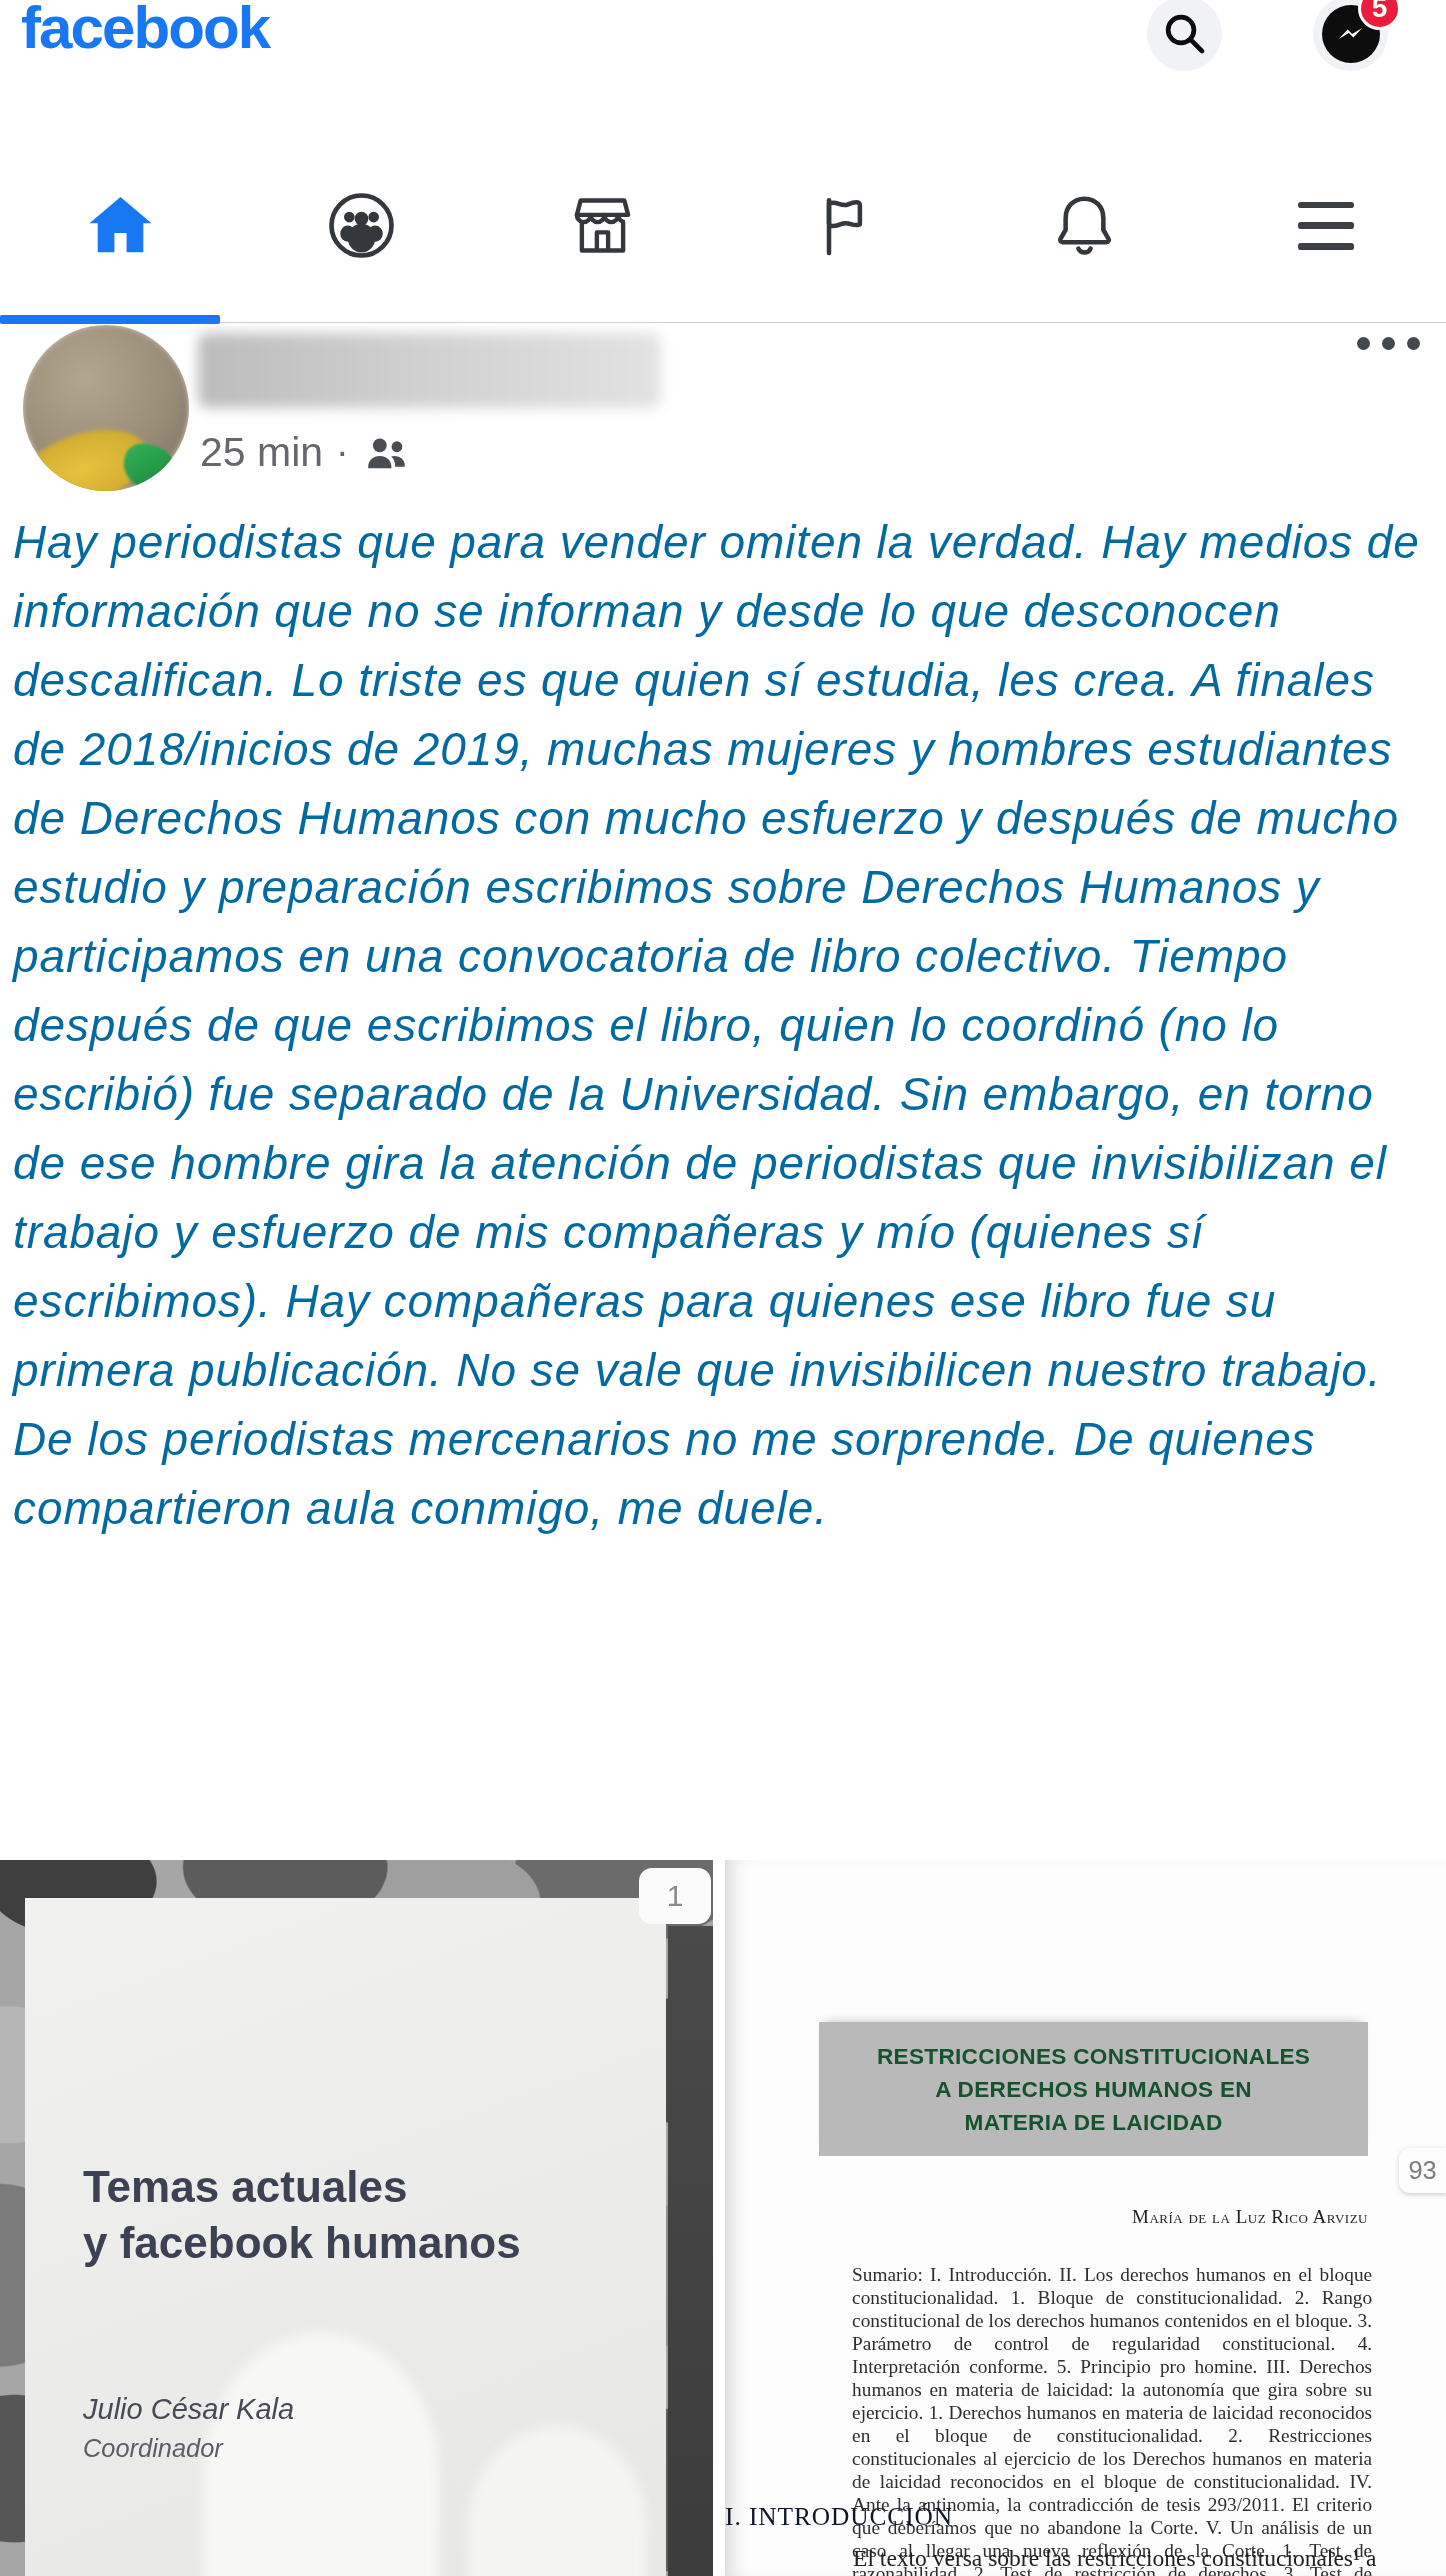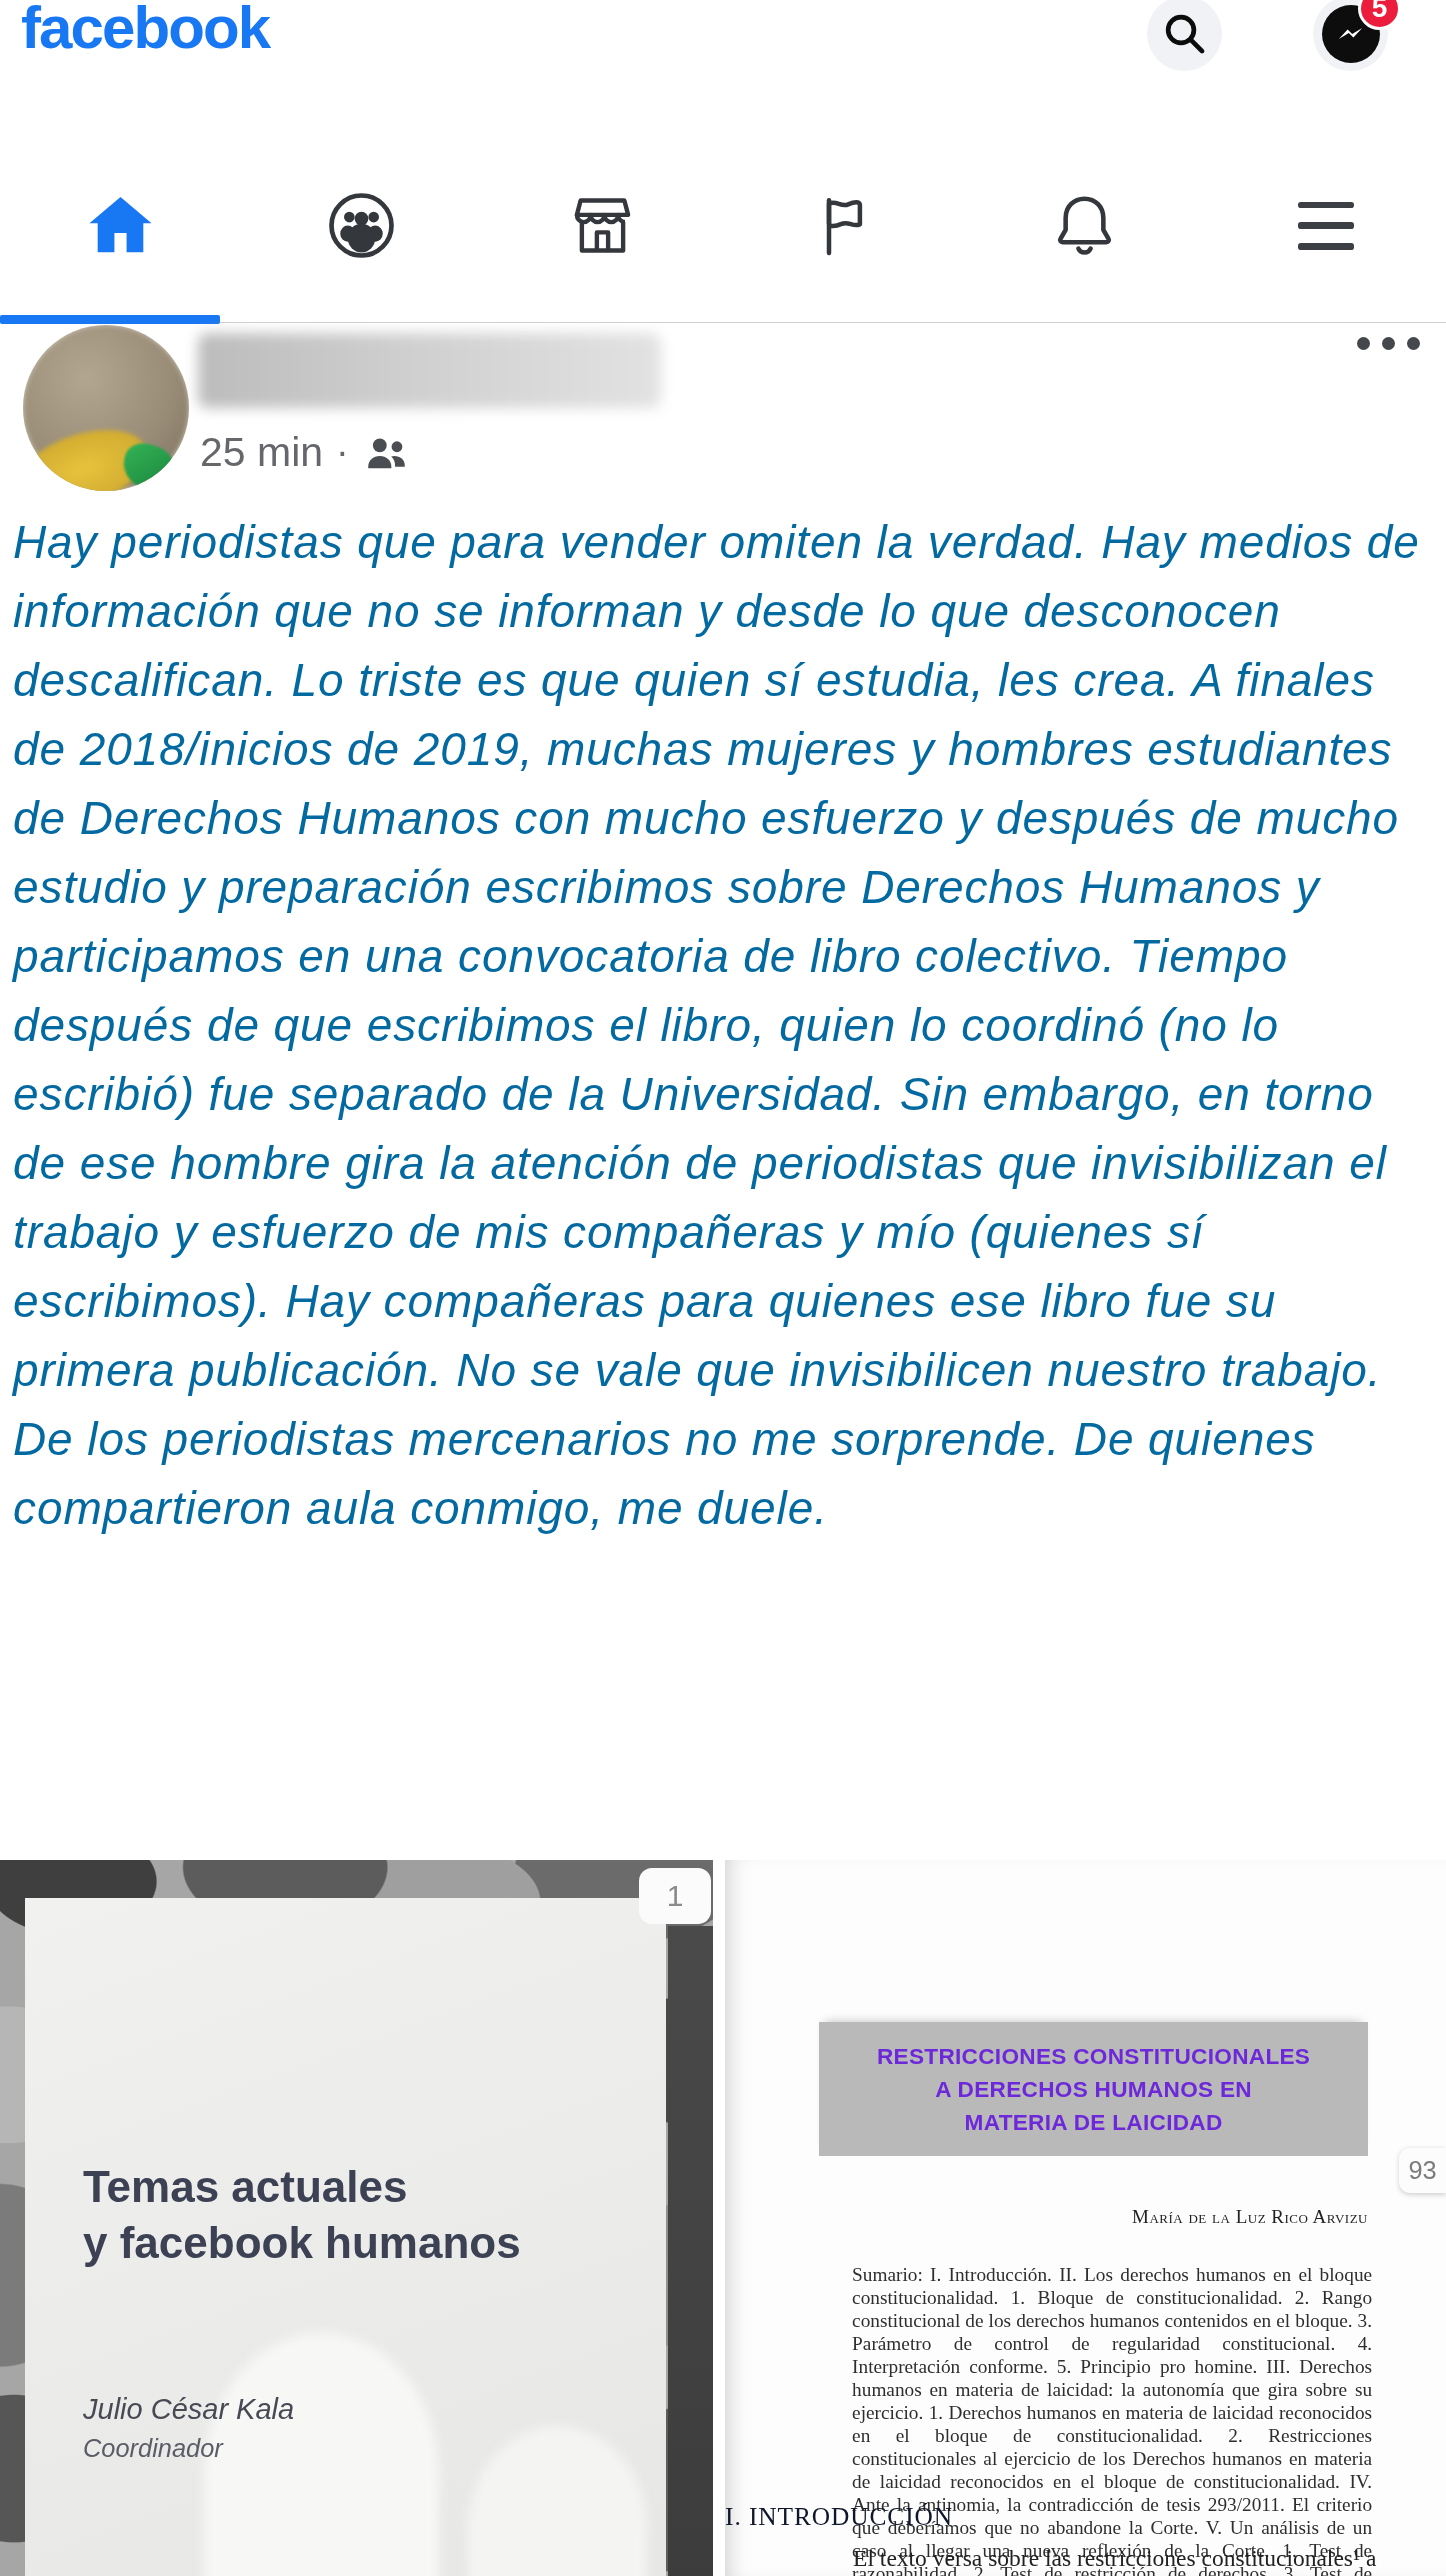--- a/index.html
+++ b/index.html
@@ -69,21 +69,21 @@
   .photo-badge { position:absolute; right:1.9px; top:7.5px; width:72px; height:56px; background:#fbfbfb; border-radius:13px; display:flex; align-items:center; justify-content:center; color:#8b8b8b; font-size:30px; }
   .cover-title { position:absolute; left:83px; top:299px; color:#3c4154; font-size:44px; font-weight:bold; line-height:56px; }
   .cover-author { position:absolute; left:83px; top:533px; color:#474a54; font-size:29px;font-style:italic; }
   .cover-role { position:absolute; left:83px; top:574px; color:#5a5d66; font-size:25.4px; font-style:italic; }
 
   
   .article { position:relative; width:721px; height:716px; background:#fdfdfd; overflow:hidden;
       box-shadow:inset 17px 0 21px -13px rgba(0,0,0,0.18); font-family:"Liberation Serif", serif; }
   .art-titlebox { position:absolute; left:94px; top:162px; width:549px; height:134px; background:#b9b9b9;
       box-shadow:0 -5.6px 9.4px -5.6px rgba(0,0,0,0.25); display:flex; flex-direction:column; align-items:center; justify-content:center; }
-  .art-titlebox div { font-family:"Liberation Sans", sans-serif; font-weight:bold; font-size:22.6px; line-height:33px; color:#6d28d9; letter-spacing:0.3px; }
+  .art-titlebox div { font-family:"Liberation Sans", sans-serif; font-weight:bold; font-size:22.6px; line-height:33px; color:#14532d; letter-spacing:0.3px; }
   .page-num-badge { position:absolute; right:0; top:288px; width:47px; height:45px; background:#fcfcfc; border-radius:11.3px 0 0 11.3px; box-shadow:0 1.9px 5.6px rgba(0,0,0,0.18); display:flex; align-items:center; justify-content:center; color:#7c7c7c; font-size:25.4px; font-family:"Liberation Sans", sans-serif; }
   .art-author { position:absolute; right:78px; top:346px; font-variant:small-caps; font-size:19px; color:#1f1f1f; letter-spacing:0.5px; }
   .art-summary { position:absolute; left:127px; top:403px; width:520px; font-size:19.3px; line-height:23px; text-align:justify; color:#2e2e2e; }
   .art-summary::first-letter { }
   .art-heading { position:absolute; left:0; top:642px; width:100%; text-align:left; font-size:25.4px; letter-spacing:0.9px; color:#0f172a; }
   .art-intro { position:absolute; left:94px; top:684px; width:565px; font-size:23.5px; line-height:29px; color:#222; }
   .art-intro .l1 { text-indent:34px; }
 
   svg { display:block; }
 </style>

